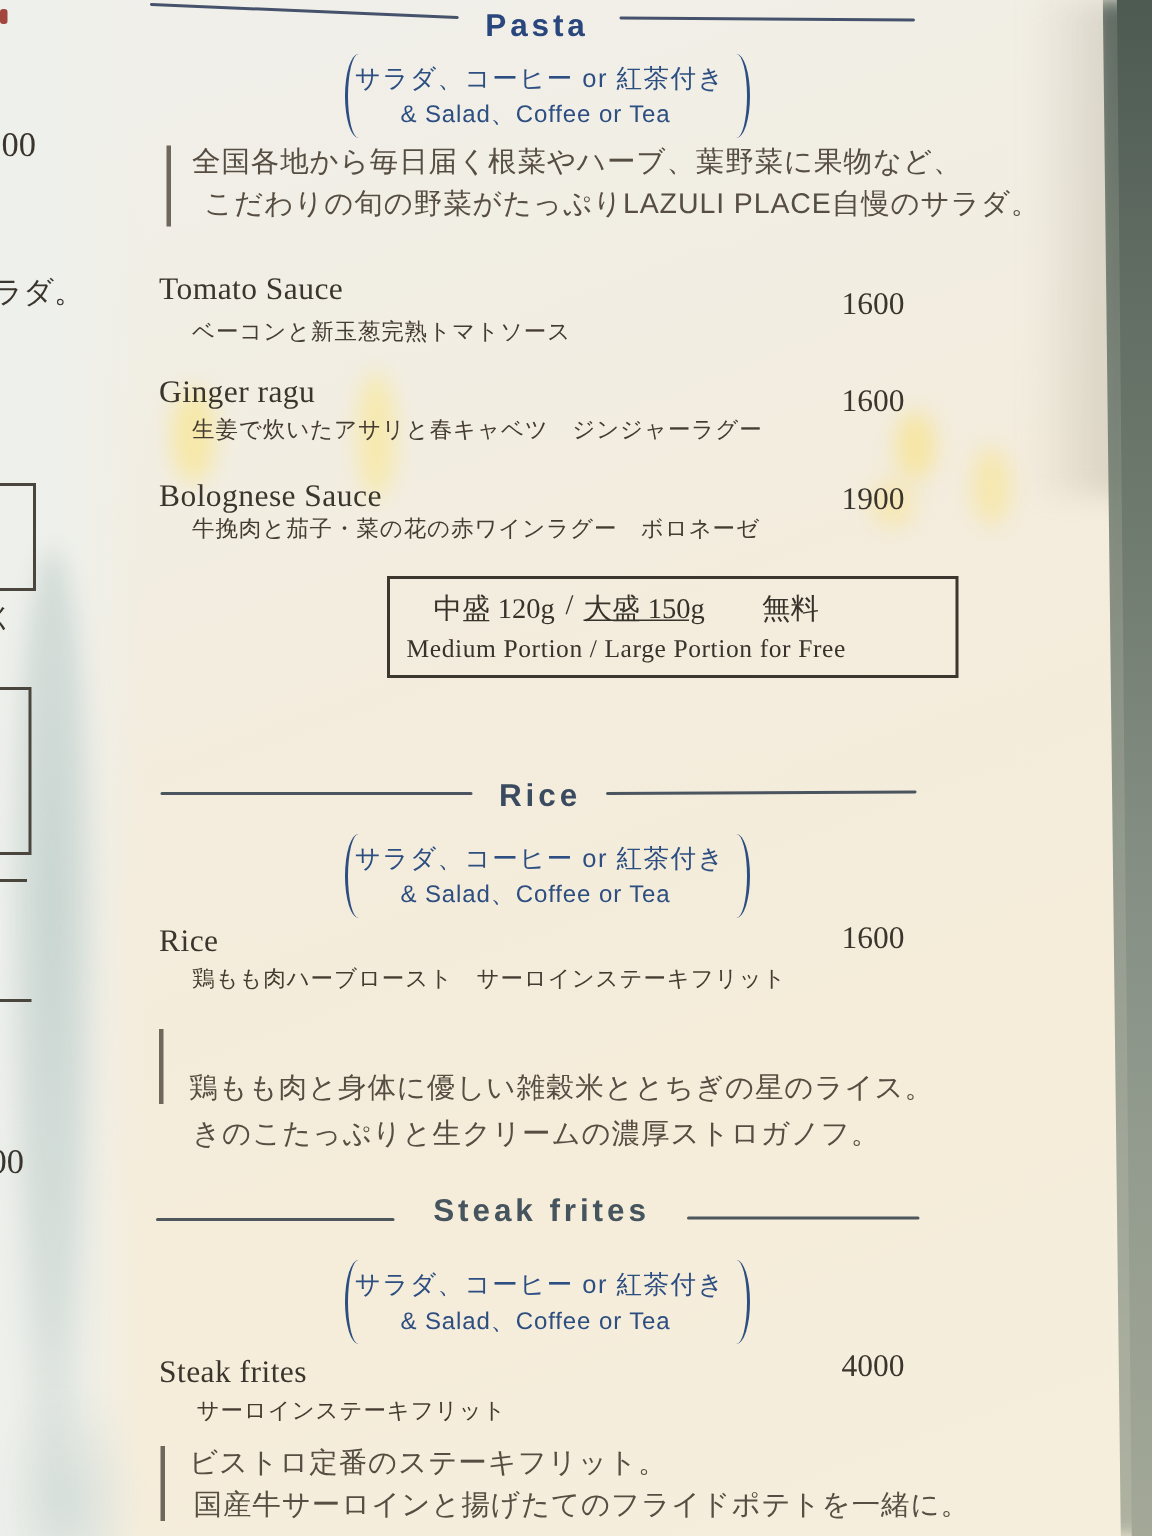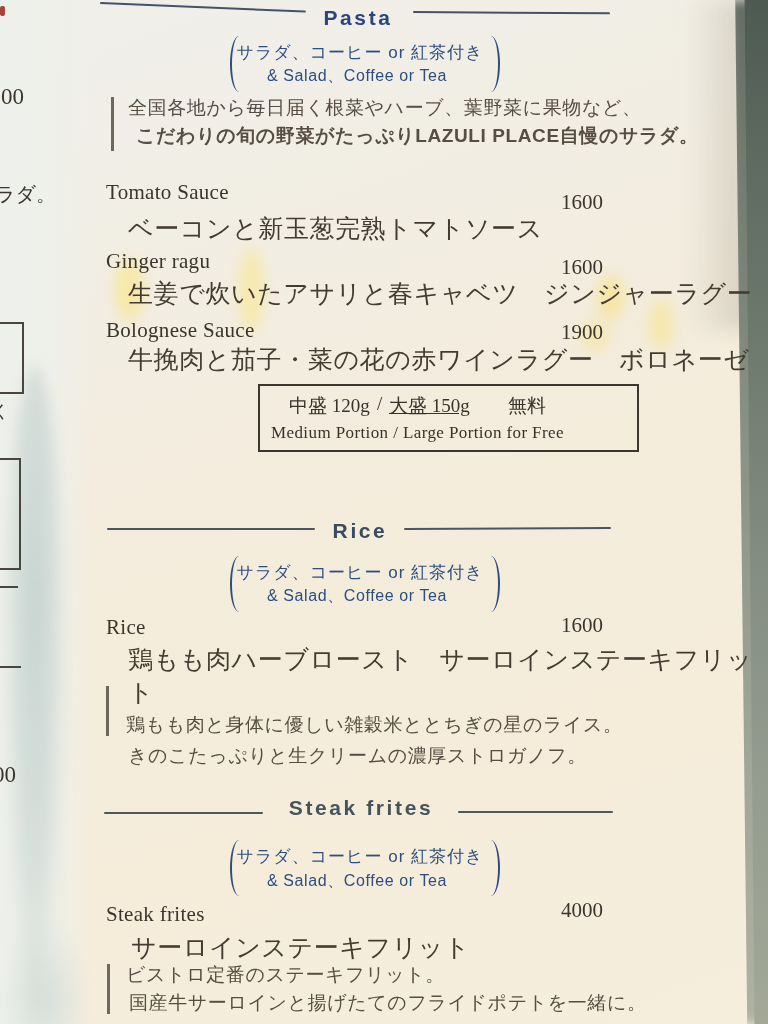--- a/index.html
+++ b/index.html
@@ -22,21 +22,21 @@
   .band{right:0;top:0;width:30px;height:100%;
         background:linear-gradient(180deg,#4d5a52 0%,#5e6a60 15%,#707b6f 35%,#838d81 55%,#939c8f 76%,#a3a897 100%);
         clip-path:polygon(22% 0,100% 0,100% 100%,55% 100%);}
   .tr-shade{right:16px;top:0;width:64px;height:330px;filter:blur(9px);
         background:linear-gradient(90deg,rgba(186,178,160,0) 0%,rgba(176,169,152,0.45) 100%);}
   
   .glare{border-radius:50%;filter:blur(7px);}
   .speck{left:0;top:6px;width:5px;height:10px;background:#a3473e;border-radius:2px;filter:blur(.5px);}
   .ename{font-family:"Liberation Serif","DejaVu Serif",serif;font-size:21px;color:#3a352d;letter-spacing:.3px;}
   .price{font-family:"Liberation Serif","DejaVu Serif",serif;font-size:21px;color:#3a352d;right:165px;text-align:right;}
-  .jdesc{font-family:Liberation Serif, serif;font-size:25px;color:#453c31;letter-spacing:.6px;left:128px;}
+  .jdesc{font-family:Liberation Serif, serif;font-size:15px;color:#453c31;letter-spacing:.6px;left:128px;}
   .note{font-size:19px;color:#574e43;letter-spacing:.6px;}
   .vbar{width:3px;background:#6e675c;}
   .hdr{font-weight:bold;font-size:21px;letter-spacing:2.6px;transform:translateX(-50%);white-space:nowrap;}
   .hline{height:2px;border-radius:1px;}
   .sub{transform:translateX(-50%);white-space:nowrap;color:#2d4e81;}
   .sub-jp{font-size:17px;letter-spacing:1px;}
   .sub-en{font-size:16px;letter-spacing:.6px;}
   .paren{width:16px;height:56px;}
   .paren.l{border-left:2.5px solid #2d4e81;border-radius:50%;}
   .paren.r{border-right:2.5px solid #2d4e81;border-radius:50%;}
@@ -79,21 +79,21 @@
   <div class="abs hdr" style="left:358px;top:6px;color:#29477c;">Pasta</div>
   <div class="abs hline" style="left:413px;top:11px;width:197px;background:#46526b;transform:rotate(.4deg);transform-origin:left center;"></div>
 
   <div class="abs paren l" style="left:230px;top:36px;"></div>
   <div class="abs sub sub-jp" style="left:360px;top:41px;">サラダ、コーヒー or 紅茶付き</div>
   <div class="abs sub sub-en" style="left:357px;top:66px;">&amp; Salad、Coffee or Tea</div>
   <div class="abs paren r" style="left:482px;top:36px;"></div>
 
   <div class="abs vbar" style="left:111px;top:97px;height:54px;"></div>
   <div class="abs note" style="left:128px;top:95px;">全国各地から毎日届く根菜やハーブ、葉野菜に果物など、</div>
-  <div class="abs note" style="left:136px;top:123px;font-weight:bold;">こだわりの旬の野菜がたっぷりLAZULI PLACE自慢のサラダ。</div>
+  <div class="abs note" style="left:136px;top:123px;">こだわりの旬の野菜がたっぷりLAZULI PLACE自慢のサラダ。</div>
 
   <div class="abs ename" style="left:106px;top:180px;">Tomato Sauce</div>
   <div class="abs price" style="top:190px;">1600</div>
   <div class="abs jdesc" style="top:212px;">ベーコンと新玉葱完熟トマトソース</div>
 
   <div class="abs ename" style="left:106px;top:249px;">Ginger ragu</div>
   <div class="abs price" style="top:255px;">1600</div>
   <div class="abs ename" style="left:106px;top:318px;">Bolognese Sauce</div>
 
   <div class="abs jdesc" style="top:277px;">生姜で炊いたアサリと春キャベツ　ジンジャーラグー</div>

